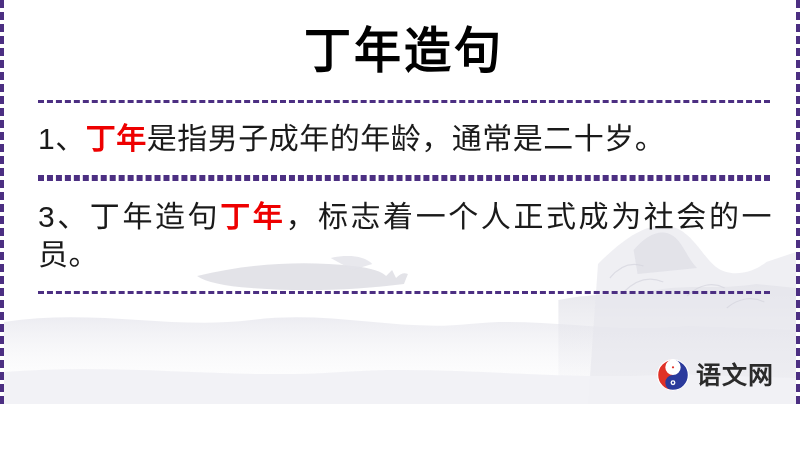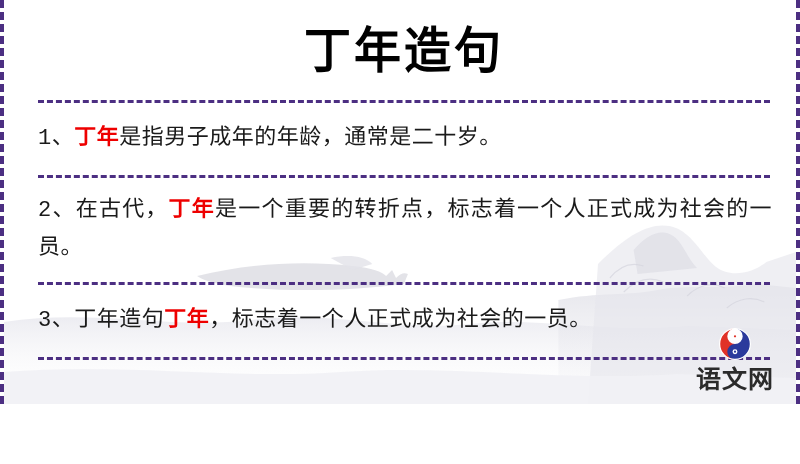--- a/index.html
+++ b/index.html
@@ -61,22 +61,22 @@
 
   
   .divider {
     height: 0;
     border-top: 3px dashed #4c2f82;
     margin: 0 16px;
   }
 
   
   .sentence {
-    font-family: Liberation Mono, monospace;
-    font-size: 22px;
+    font-family: Liberation Sans, sans-serif;
+    font-size: 30px;
     line-height: 38px;
     color: #1a1a1a;
     padding: 14px 14px 14px 16px;
     letter-spacing: 0.5px;
     text-align: justify;
   }
   .sentence-1 { padding-top: 17px; padding-bottom: 17px; }
   .sentence-2 { padding-top: 14px; padding-bottom: 14px; }
   .sentence-3 { padding-top: 17px; padding-bottom: 17px; }
 
@@ -87,21 +87,20 @@
 
   
   .logo {
     position: absolute;
     right: 22px;
     bottom: 12px;
     z-index: 3;
     display: flex;
     align-items: center;
     gap: 6px;
-    flex-direction: column;
   }
   .logo-mark { width: 34px; height: 34px; display: block; }
   .logo-text {
     font-family: "DejaVu Sans", "Liberation Sans", sans-serif;
     font-weight: 700;
     font-size: 25px;
     line-height: 1;
     color: #2b2b2b;
     letter-spacing: 1px;
   }
@@ -151,23 +150,20 @@
     </div>
 
     <div class="divider"></div>
 
     <p class="sentence sentence-1">
       <span>1、</span><span class="kw">丁年</span><span>是指男子成年的年龄，通常是二十岁。</span>
     </p>
 
     <div class="divider"></div>
 
-    <p class="sentence sentence-2">
-      <span>2、</span><span>在古代，</span><span class="kw">丁年</span><span>是一个重要的转折点，标志着一个人正式成为社会的一员。</span>
-    </p>
 
     <div class="divider"></div>
 
     <p class="sentence sentence-3">
       <span>3、</span><span>丁年造句</span><span class="kw">丁年</span><span>，标志着一个人正式成为社会的一员。</span>
     </p>
 
     <div class="divider"></div>
 
   </div>

